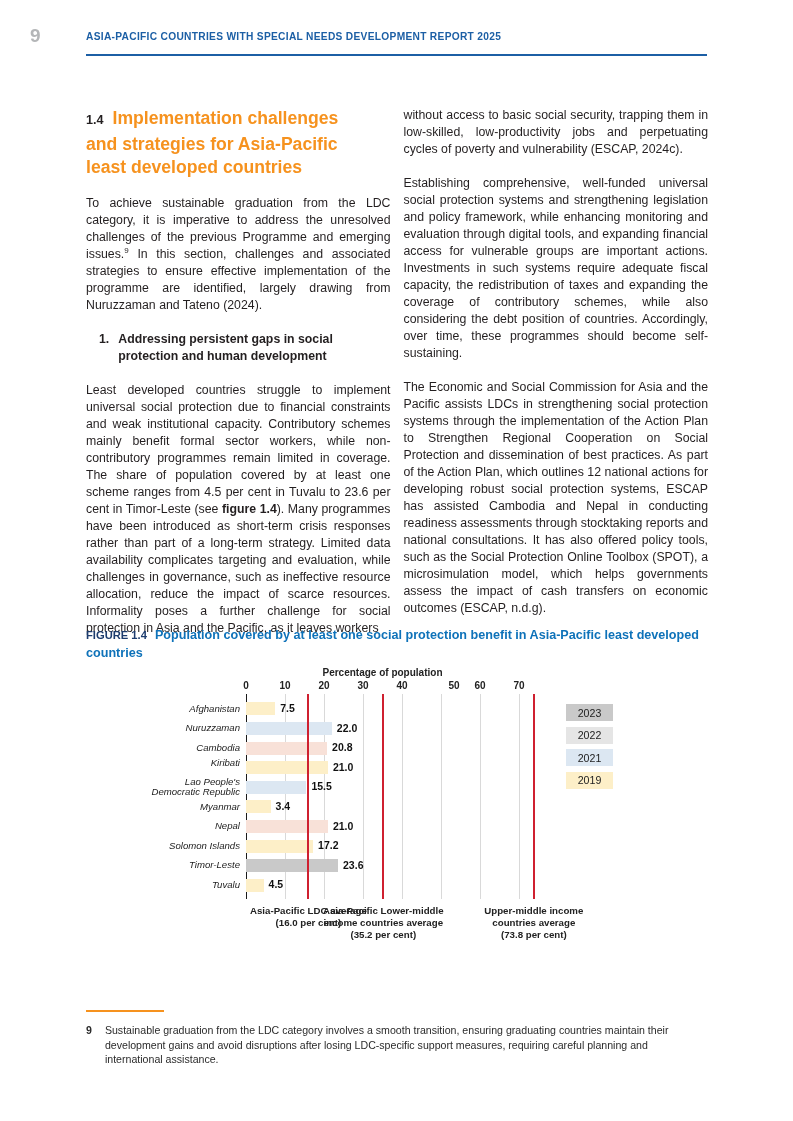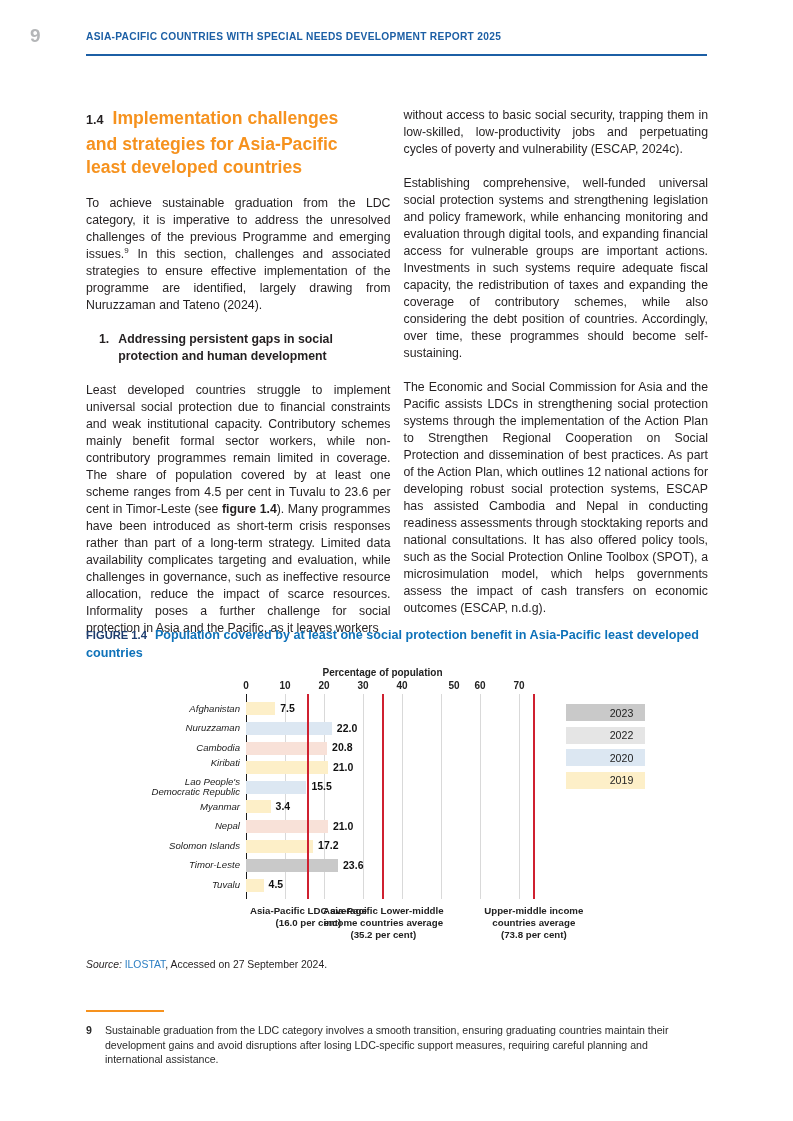--- a/index.html
+++ b/index.html
@@ -36,21 +36,21 @@
   .chart-body{position:relative;height:200px;margin-top:5px;}
   .gridline{position:absolute;top:-5px;height:205px;width:1px;background:#d9d9d9;z-index:0;}
   .gridline.axis{background:#1a1a1a;width:1.4px;}
   .refline{position:absolute;top:-5px;height:205px;width:2px;background:#cf2030;z-index:5;}
   .c-label{position:absolute;left:59px;width:95px;display:flex;align-items:center;justify-content:flex-end;
            text-align:right;font-size:9.6px;line-height:10.6px;color:#222;font-style:italic;}
   .c-bar{position:absolute;height:13px;z-index:2;}
   .c-val{position:absolute;font-size:10.5px;font-weight:700;color:#111;z-index:3;}
   .legend{position:absolute;left:480px;top:5px;z-index:4;}
   .legend-item{width:47px;height:17px;margin-bottom:5.5px;display:flex;align-items:center;
-               justify-content:center;font-size:10.6px;color:#222;padding-left:32px;}
+               justify-content:center;font-size:10.6px;color:#222;}
   .ref-labels{position:relative;height:48px;margin-top:4px;}
   .ref-label{position:absolute;top:2px;width:150px;margin-left:-75px;text-align:center;
              font-size:9.7px;font-weight:700;line-height:12px;color:#222;white-space:pre-line;}
 
   .fig-source{margin-top:8px;font-size:10.4px;color:#231f20;}
   .fig-notes{margin-top:4px;font-size:10.4px;line-height:13.5px;color:#231f20;}
   .ital{font-style:italic;}
   .link{color:#2d7fc3;text-decoration:none;cursor:pointer;}
 
   
@@ -138,37 +138,36 @@
           <div class="c-val" style="left: 257.04px; top: 156.8px; line-height: 19.6px;">23.6</div>
           <div class="c-label" style="top: 176.4px; height: 19.6px;">Tuvalu</div>
           <div class="c-bar" style="left: 160px; top: 179.7px; width: 17.55px; background: rgb(253, 239, 200);"></div>
           <div class="c-val" style="left: 182.55px; top: 176.4px; line-height: 19.6px;">4.5</div>
           <div class="refline" style="left: 221.4px; background: rgb(207, 32, 48);"></div>
           <div class="refline" style="left: 296.28px; background: rgb(207, 32, 48);"></div>
           <div class="refline" style="left: 446.82px; background: rgb(207, 32, 48);"></div>
           <div class="legend">
             <div class="legend-item" style="background: rgb(201, 201, 201);">2023</div>
             <div class="legend-item" style="background: #e5e5e5;">2022</div>
-            <div class="legend-item" style="background: rgb(220, 231, 242);">2020</div>
+            <div class="legend-item" style="background: rgb(220, 231, 242);">2021</div>
             <div class="legend-item" style="background: rgb(253, 239, 200);">2019</div>
           </div>
         </div>
       <div class="ref-labels" id="refLabels">
           <div class="ref-label" style="left: 222.4px;">Asia-Pacific LDC average
 (16.0 per cent)</div>
           <div class="ref-label" style="left: 297.28px;">Asia-Pacific Lower-middle
 income countries average
 (35.2 per cent)</div>
           <div class="ref-label" style="left: 447.82px;">Upper-middle income
 countries average
 (73.8 per cent)</div>
         </div>
     </div>
 
-    <div class="fig-source"><span class="ital">Source:</span> <a class="link">ILOSTAT</a><span>, Accessed on 27 September 2024.</span></div>
   </div>
 
   <div class="footnote-block">
     <div class="footnote-rule"></div>
     <div class="footnote">
       <span class="fn-num">9</span>
       <span>Sustainable graduation from the LDC category involves a smooth transition, ensuring graduating countries maintain their development gains and avoid disruptions after losing LDC-specific support measures, requiring careful planning and international assistance.</span>
     </div>
   </div>
 

